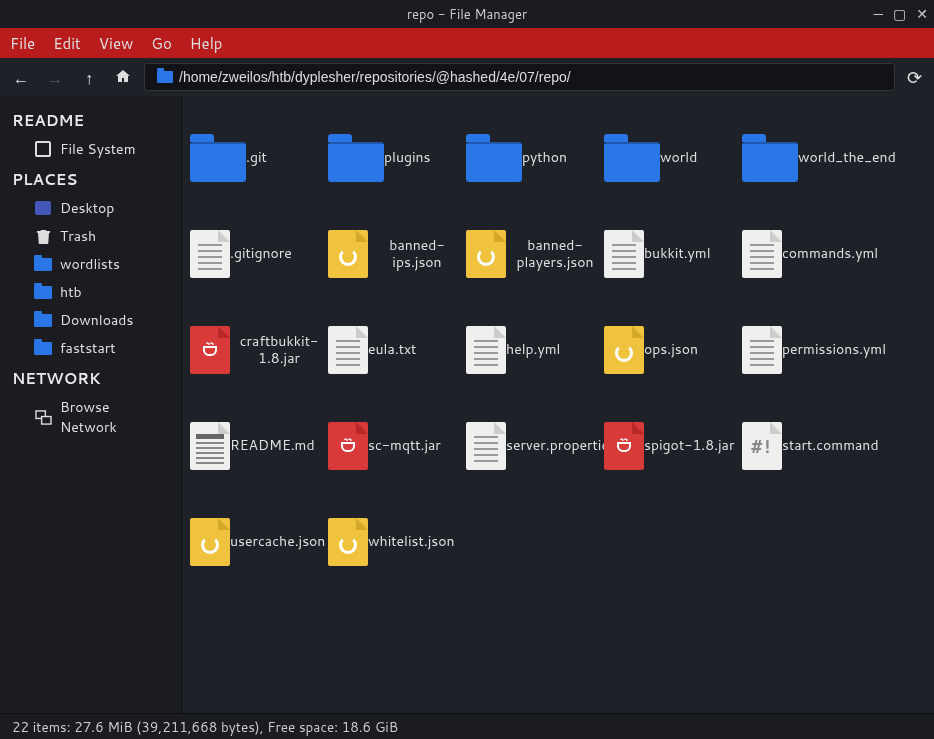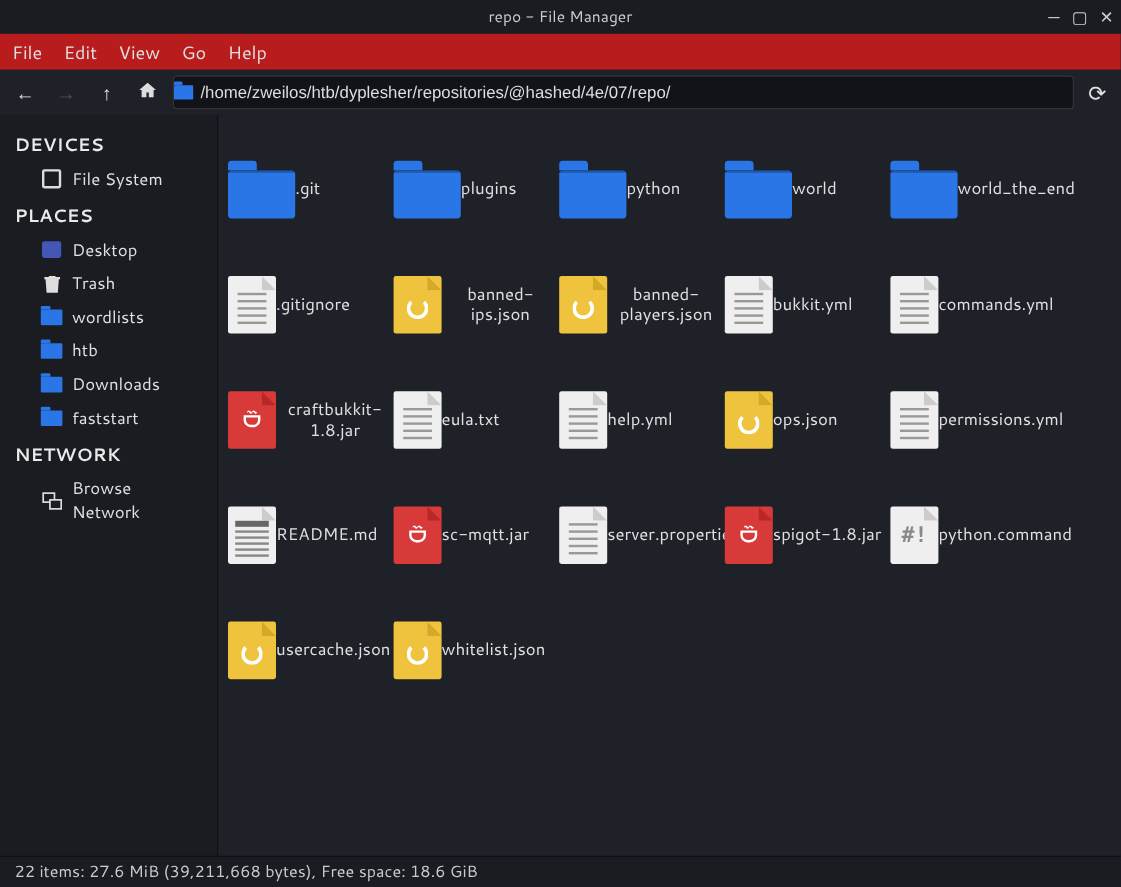--- a/index.html
+++ b/index.html
@@ -46,21 +46,21 @@
 .toolbar .navbtn { width: 26px; text-align: center; font-size: 16px; cursor: pointer; }
 .toolbar .navbtn.disabled { color: #555; }
 .addressbar {
   flex: 1;
   background: #111318;
   border: 1px solid #333;
   border-radius: 3px;
   height: 28px;
   display: flex;
   align-items: center;
-  padding: 0 0;
+  padding: 0 12px;
   gap: 6px;
 }
 .addressbar .foldericon { width: 16px; height: 12px; background: #2a76e6; border-radius: 1px; position: relative; }
 .addressbar .foldericon::before { content:""; position:absolute; top:-3px; left:0; width:7px; height:3px; background:#2a76e6; border-radius:1px 1px 0 0;}
 .addressbar input {
   flex:1; background: transparent; border: none; color: #ddd; font-size: 14px; outline: none;
 }
 .toolbar .refresh { font-size: 18px; padding: 0 4px; cursor: pointer; }
 .body {
   display: flex;
@@ -179,21 +179,21 @@
   </span>
   <div class="addressbar">
     <span class="foldericon"></span>
     <input type="text" value="/home/zweilos/htb/dyplesher/repositories/@hashed/4e/07/repo/" style="">
   </div>
   <span class="refresh">⟳</span>
 </div>
 
 <div class="body">
   <div class="sidebar" id="sidebar">
-      <div class="section-title">DEVICES</div>
+      <div class="section-title">README</div>
       <div class="item">
         <span class="icon">
           <span class="disk-icon"></span>
         </span>
         <span>File System</span>
       </div>
       <div class="section-title">PLACES</div>
       <div class="item">
         <span class="icon">
           <span class="desktop-icon"></span>
@@ -438,21 +438,21 @@
             </div>
           </div>
           <div class="label">spigot-1.8.jar</div>
         </div>
         <div class="file">
           <div class="iconwrap">
             <div class="doc shell">
               <div class="hash">#!</div>
             </div>
           </div>
-          <div class="label">python.command</div>
+          <div class="label">start.command</div>
         </div>
         <div class="file">
           <div class="iconwrap">
             <div class="doc json">
               <div class="swirl"></div>
             </div>
           </div>
           <div class="label">usercache.json</div>
         </div>
         <div class="file">

